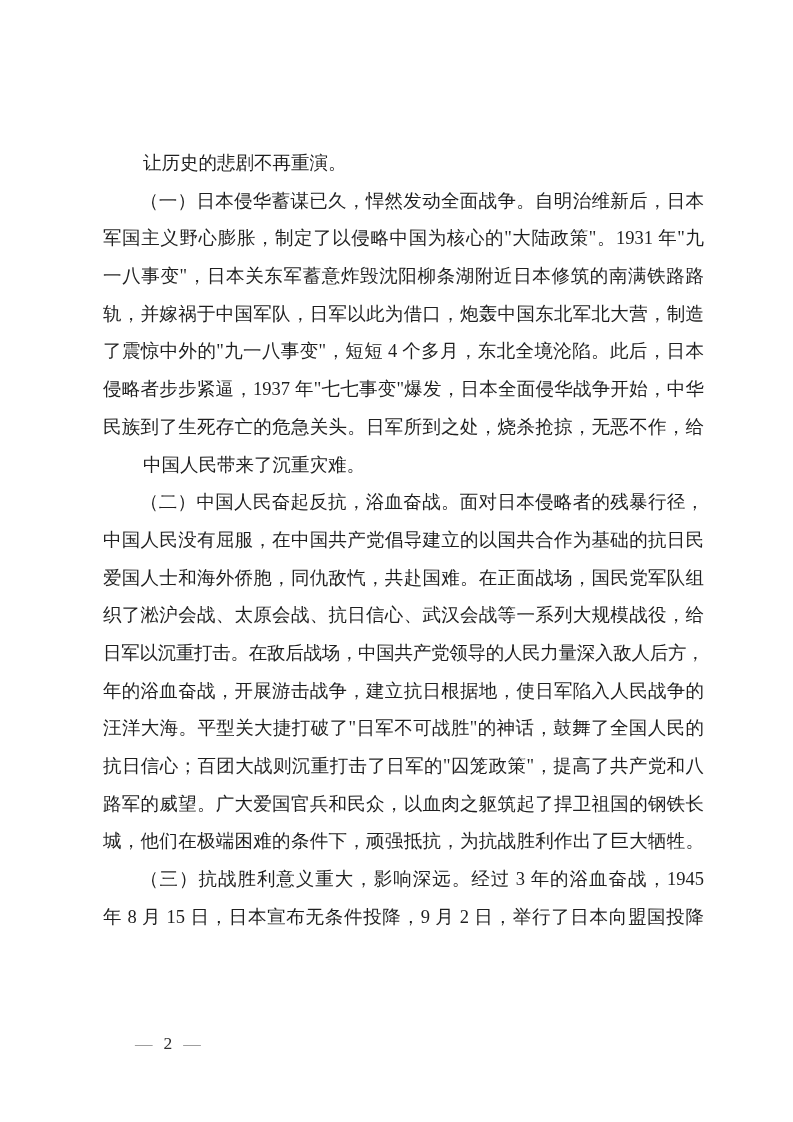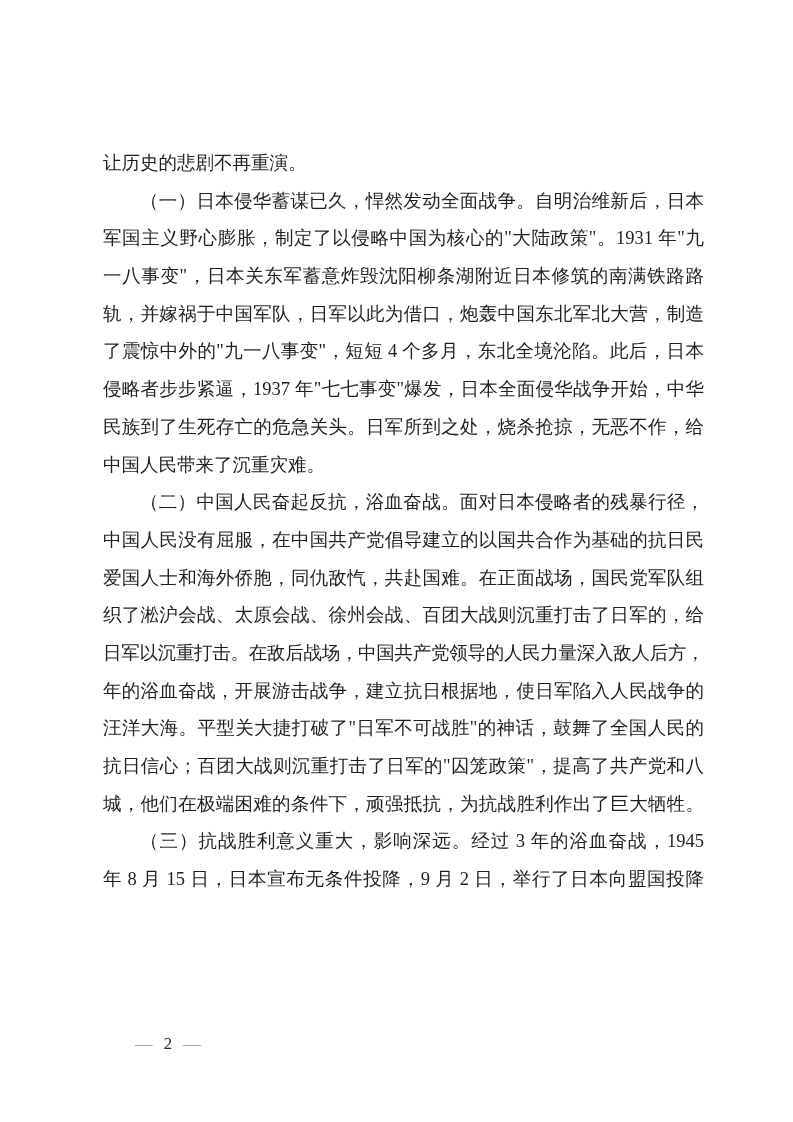--- a/index.html
+++ b/index.html
@@ -31,20 +31,21 @@
     line-height: 37.7px;
     font-size: 18.5px;
     color: #1f1f1f;
     white-space: nowrap;
     text-align: justify;
     text-align-last: justify;
   }
   .line.no-justify {
     text-align: left;
     text-align-last: left;
+    margin-left: 40px;
   }
   .line.indent {
     text-indent: 37px;
   }
   .seg { font-weight: normal; }
   .seg.bold { font-weight: normal; }
   .footer {
     position: absolute;
     left: 135px;
     top: 1029px;
@@ -72,25 +73,26 @@
       <div class="line"><span class="seg">军国主义野心膨胀，制定了以侵略中国为核心的"大陆政策"。1931 年"九</span></div>
       <div class="line"><span class="seg">一八事变"，日本关东军蓄意炸毁沈阳柳条湖附近日本修筑的南满铁路路</span></div>
       <div class="line"><span class="seg">轨，并嫁祸于中国军队，日军以此为借口，炮轰中国东北军北大营，制造</span></div>
       <div class="line"><span class="seg">了震惊中外的"九一八事变"，短短 4 个多月，东北全境沦陷。此后，日本</span></div>
       <div class="line"><span class="seg">侵略者步步紧逼，1937 年"七七事变"爆发，日本全面侵华战争开始，中华</span></div>
       <div class="line"><span class="seg">民族到了生死存亡的危急关头。日军所到之处，烧杀抢掠，无恶不作，给</span></div>
       <div class="line no-justify"><span class="seg">中国人民带来了沉重灾难。</span></div>
       <div class="line indent"><span class="seg bold">（二）中国人民奋起反抗，浴血奋战。</span><span class="seg">面对日本侵略者的残暴行径，</span></div>
       <div class="line"><span class="seg">中国人民没有屈服，在中国共产党倡导建立的以国共合作为基础的抗日民</span></div>
       <div class="line"><span class="seg">爱国人士和海外侨胞，同仇敌忾，共赴国难。在正面战场，国民党军队组</span></div>
-      <div class="line"><span class="seg">织了淞沪会战、太原会战、徐州会战、百团大战则沉重打击了日军的，给</span></div>
+      <div class="line"><span class="seg">织了淞沪会战、太原会战、抗日信心、武汉会战等一系列大规模战役，给</span></div>
       <div class="line" style="letter-spacing: -0.6px;"><span class="seg">日军以沉重打击。在敌后战场，中国共产党领导的人民力量深入敌人后方，</span></div>
       <div class="line"><span class="seg">年的浴血奋战，开展游击战争，建立抗日根据地，使日军陷入人民战争的</span></div>
       <div class="line"><span class="seg">汪洋大海。平型关大捷打破了"日军不可战胜"的神话，鼓舞了全国人民的</span></div>
       <div class="line"><span class="seg">抗日信心；百团大战则沉重打击了日军的"囚笼政策"，提高了共产党和八</span></div>
+      <div class="line"><span class="seg">路军的威望。广大爱国官兵和民众，以血肉之躯筑起了捍卫祖国的钢铁长</span></div>
       <div class="line"><span class="seg">城，他们在极端困难的条件下，顽强抵抗，为抗战胜利作出了巨大牺牲。</span></div>
       <div class="line indent"><span class="seg bold">（三）抗战胜利意义重大，影响深远。</span><span class="seg">经过 3 年的浴血奋战，1945</span></div>
       <div class="line"><span class="seg">年 8 月 15 日，日本宣布无条件投降，9 月 2 日，举行了日本向盟国投降</span></div>
     </div>
   <div class="footer">
     <span class="dash">—</span><span class="num">2</span><span class="dash">—</span>
   </div>
 </div>
 
 </body></html>

